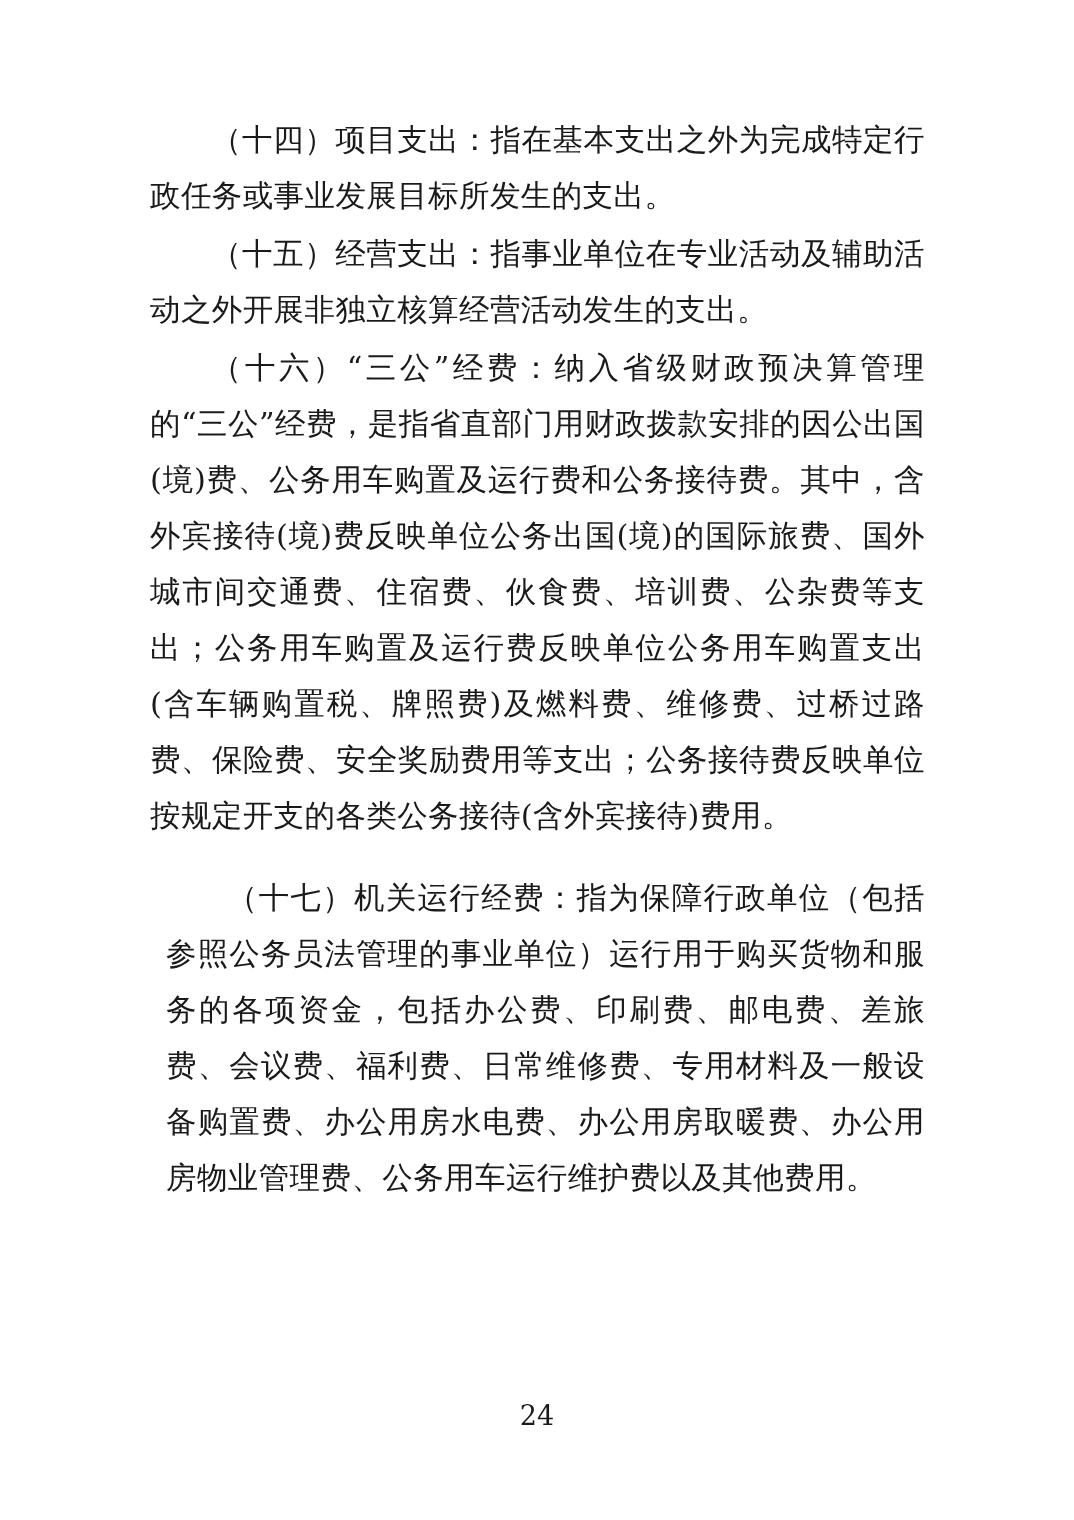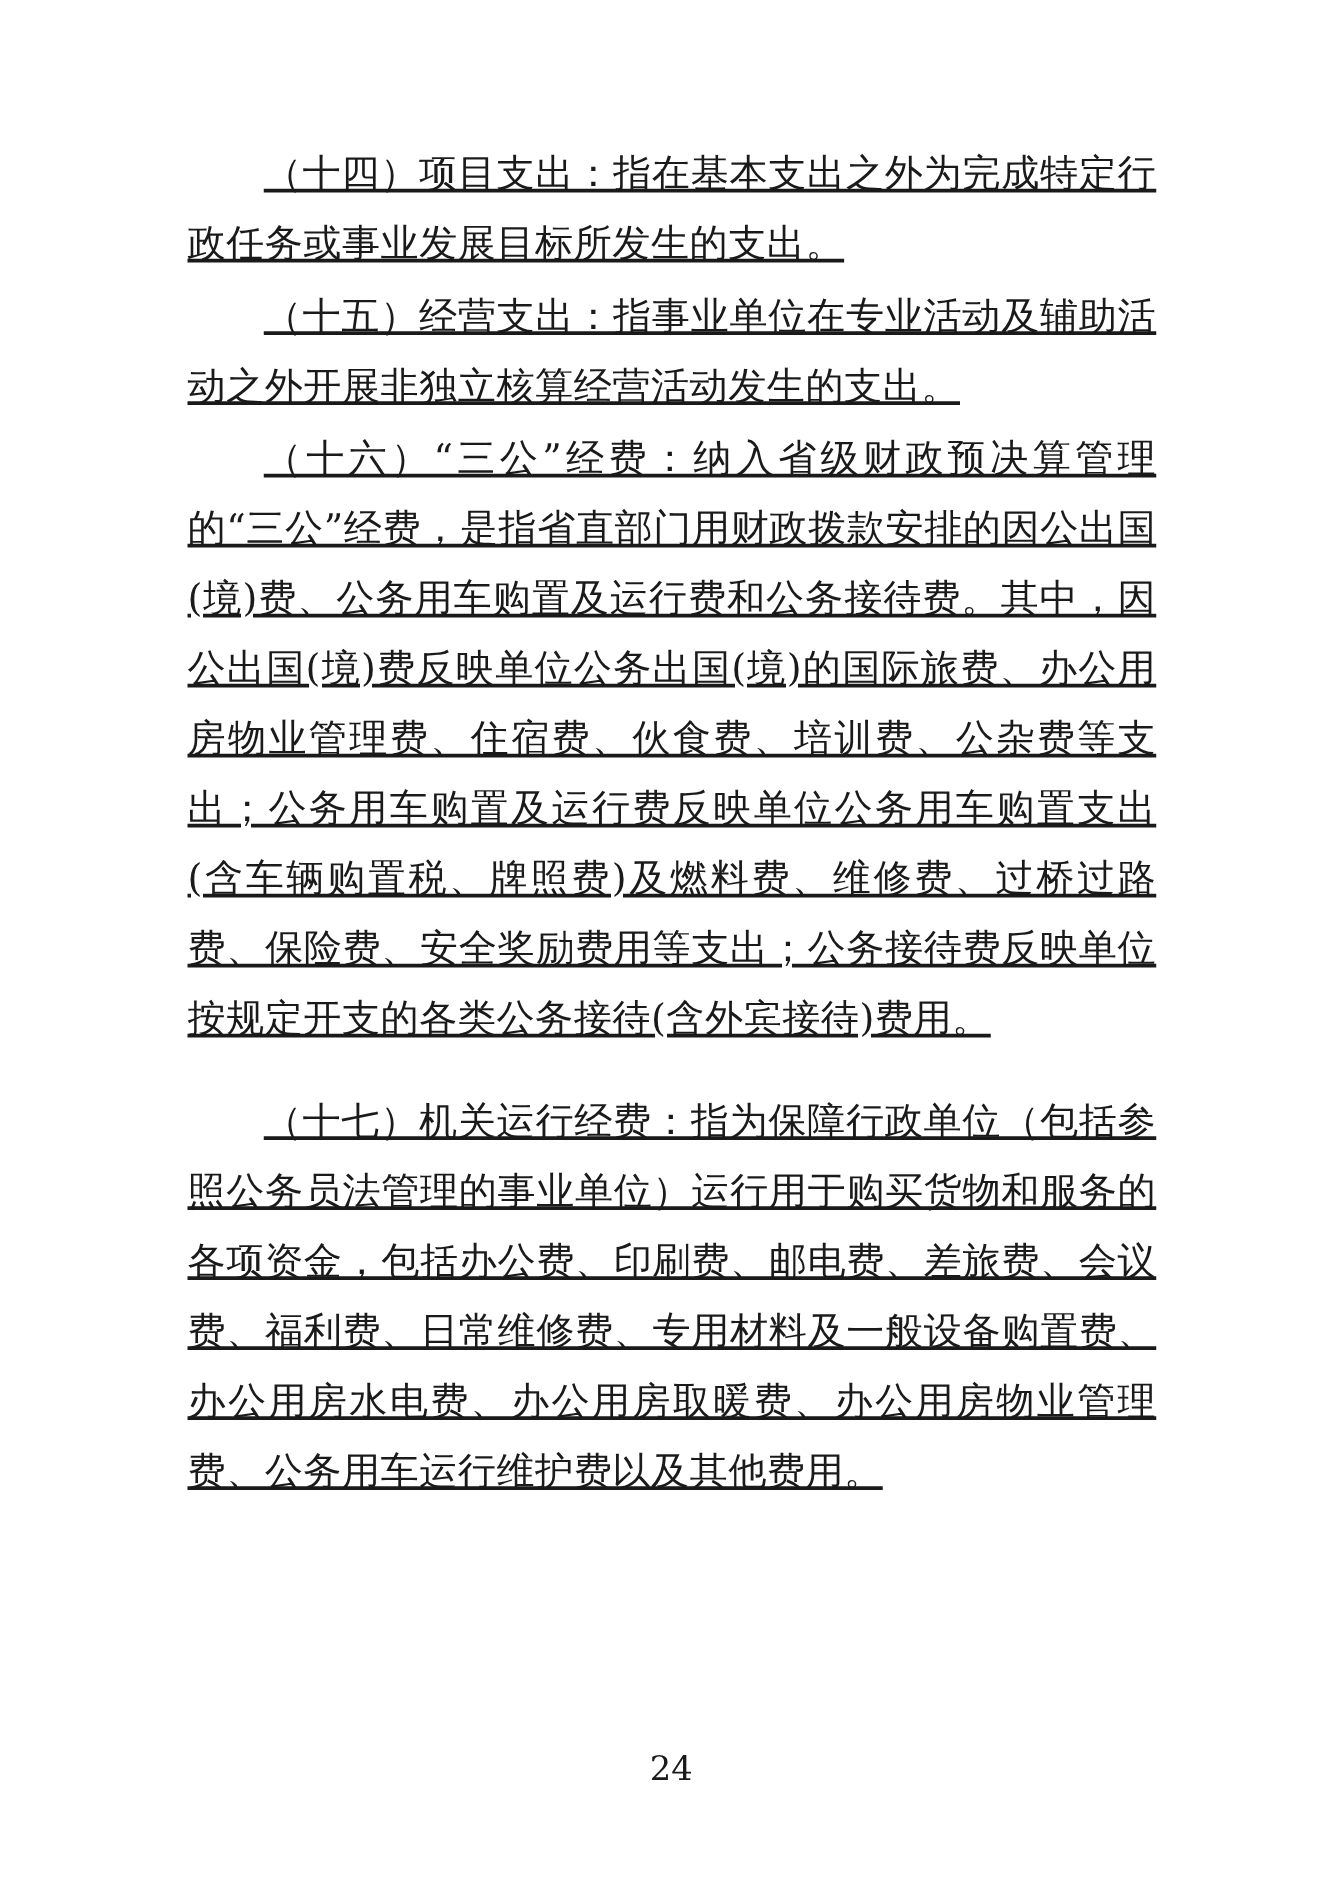--- a/index.html
+++ b/index.html
@@ -14,53 +14,53 @@
     color: #1a1a1a;
     position: relative;
     overflow: hidden;
   }
   .page {
     position: relative;
     width: 1074px;
     height: 1368px;
     box-sizing: border-box;
     padding: 112px 80px 0 150px;
-    text-decoration: underline;
   }
   .doc-body {
     width: 775px;
   }
   .para {
     font-size: 30.5px;
     line-height: 56px;
     text-align: justify;
     text-justify: inter-ideograph;
     text-indent: 2em;
     margin: 0 0 2px 0;
     letter-spacing: 0.4px;
     word-break: break-all;
   }
   .para.spaced-before {
     margin-top: 26px;
+    margin-left: 16px;
   }
   .page-number {
     position: absolute;
     left: 0;
     right: 0;
     top: 1400px;
     text-align: center;
     font-size: 27px;
     font-family: "DejaVu Serif", "Liberation Serif", serif;
     color: #1a1a1a;
   }
 </style>
 </head>
 <body>
 
 <div class="page">
   <div class="doc-body">
     <p class="para">（十四）项目支出：指在基本支出之外为完成特定行政任务或事业发展目标所发生的支出。</p>
     <p class="para">（十五）经营支出：指事业单位在专业活动及辅助活动之外开展非独立核算经营活动发生的支出。</p>
-    <p class="para">（十六）“三公”经费：纳入省级财政预决算管理的“三公”经费，是指省直部门用财政拨款安排的因公出国(境)费、公务用车购置及运行费和公务接待费。其中，因公出国(境)费反映单位公务出国(境)的国际旅费、办公用房物业管理费、住宿费、伙食费、培训费、公杂费等支出；公务用车购置及运行费反映单位公务用车购置支出(含车辆购置税、牌照费)及燃料费、维修费、过桥过路费、保险费、安全奖励费用等支出；公务接待费反映单位按规定开支的各类公务接待(含外宾接待)费用。</p>
+    <p class="para">（十六）“三公”经费：纳入省级财政预决算管理的“三公”经费，是指省直部门用财政拨款安排的因公出国(境)费、公务用车购置及运行费和公务接待费。其中，含外宾接待(境)费反映单位公务出国(境)的国际旅费、国外城市间交通费、住宿费、伙食费、培训费、公杂费等支出；公务用车购置及运行费反映单位公务用车购置支出(含车辆购置税、牌照费)及燃料费、维修费、过桥过路费、保险费、安全奖励费用等支出；公务接待费反映单位按规定开支的各类公务接待(含外宾接待)费用。</p>
     <p class="para spaced-before">（十七）机关运行经费：指为保障行政单位（包括参照公务员法管理的事业单位）运行用于购买货物和服务的各项资金，包括办公费、印刷费、邮电费、差旅费、会议费、福利费、日常维修费、专用材料及一般设备购置费、办公用房水电费、办公用房取暖费、办公用房物业管理费、公务用车运行维护费以及其他费用。</p>
   </div>
   <div class="page-number">24</div>
 </div>
 
 </body></html>

